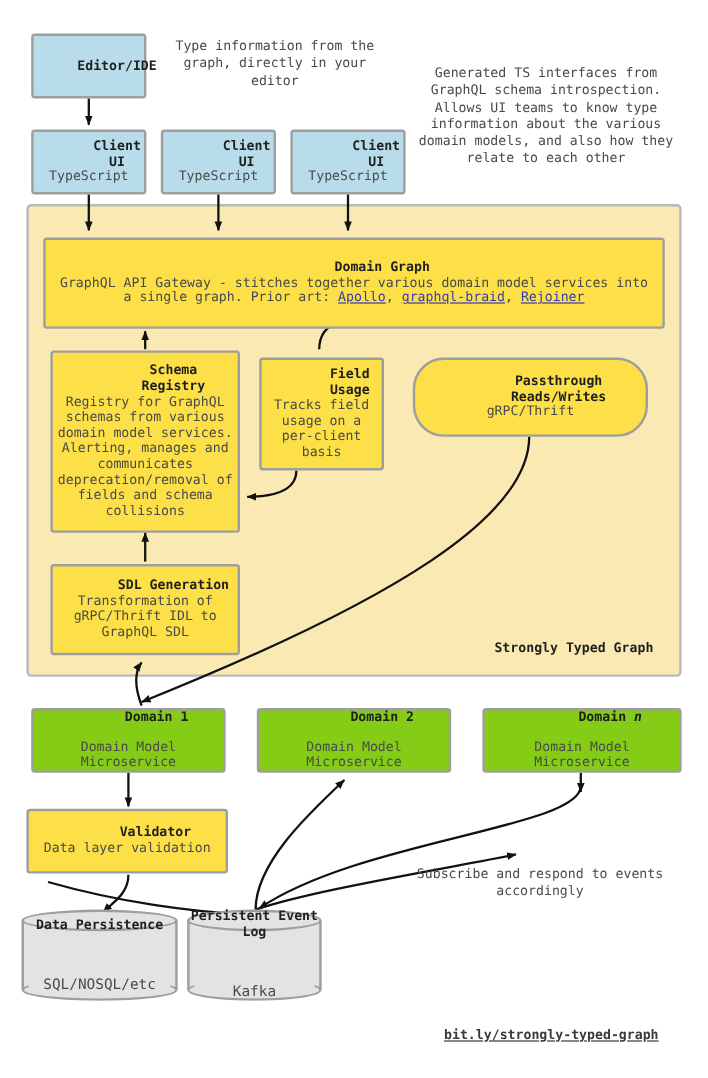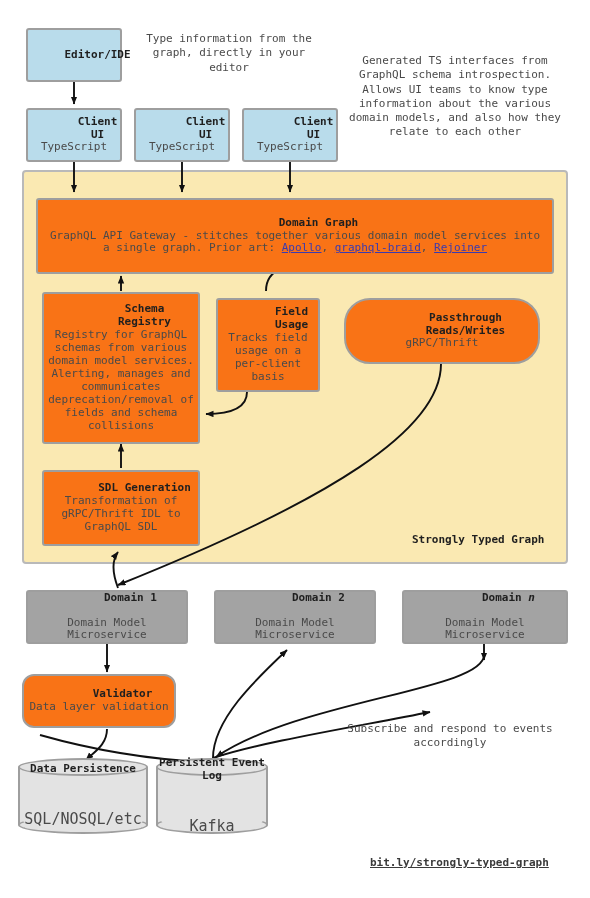--- a/index.html
+++ b/index.html
@@ -9,41 +9,41 @@
     color:#3a3a3a;overflow:hidden;position:relative;
   }
   #canvas{position:absolute;left:0;top:0;width:590px;height:898px;}
   svg.edges{position:absolute;left:0;top:0;width:590px;height:898px;pointer-events:none;}
   .node{position:absolute;box-sizing:border-box;display:flex;flex-direction:column;
         align-items:center;justify-content:center;text-align:center;
         border:2px solid #9e9e9e;border-radius:3px;line-height:1.18;}
   .node .t{font-weight:bold;font-size:11px;color:#1f1f1f;margin-left:47px;}
   .node .s{font-size:11px;color:#4a4a4a;}
   .blue{background:#b9dceb;}
-  .gray{background:#f97316;}
-  .purple{background:#a3a3a3;gap:12px;}
+  .gray{background:#fde047;}
+  .purple{background:#84cc16;gap:12px;}
   .stadium{border-radius:26px;}
   .note{position:absolute;text-align:center;font-size:11px;color:#4a4a4a;line-height:1.3;}
   .region{position:absolute;box-sizing:border-box;background:#fae9b2;
           border:2px solid #b9b9b9;border-radius:4px;}
   .region-label{position:absolute;font-weight:bold;font-size:11px;color:#1f1f1f;}
   a.lk{color:#3a3ab0;text-decoration:underline;}
   .cyl{position:absolute;box-sizing:border-box;}
   .cyl .body{position:absolute;left:0;right:0;top:9px;bottom:9px;background:#e3e3e3;
              border-left:2px solid #9e9e9e;border-right:2px solid #9e9e9e;}
   .cyl .top{position:absolute;left:0;right:0;top:0;height:18px;background:#e3e3e3;
             border:2px solid #9e9e9e;border-radius:50%;box-sizing:border-box;}
   .cyl .bot{position:absolute;left:0;right:0;bottom:0;height:18px;background:#e3e3e3;
             border:2px solid #9e9e9e;border-radius:50%;box-sizing:border-box;
             border-top-color:transparent;}
   .cyl .txt{position:absolute;left:0;right:0;top:0;bottom:0;display:flex;
             flex-direction:column;align-items:center;justify-content:center;
             text-align:center;line-height:1.18;gap:35px;}
   .cyl .txt .t{font-weight:bold;font-size:11px;color:#1f1f1f;}
-  .cyl .txt .s{font-size:15px;color:#4a4a4a;}
+  .cyl .txt .s{font-size:12px;color:#4a4a4a;}
   .footer{position:absolute;font-weight:bold;font-size:11px;color:#3a3a3a;
           text-decoration:underline;}
   .ital{font-style:italic;}
 </style>
 </head>
 <body>
 
 <div id="canvas">
 
   <div class="region" style="left:22px;top:170px;width:546px;height:394px;"></div>
@@ -132,21 +132,21 @@
   </div>
   <div class="node purple" style="left:214px;top:590px;width:162px;height:54px;">
     <div class="t"><span>Domain 2</span></div>
     <div class="s">Domain Model Microservice</div>
   </div>
   <div class="node purple" style="left:402px;top:590px;width:166px;height:54px;">
     <div class="t"><span>Domain </span><span class="ital">n</span></div>
     <div class="s">Domain Model Microservice</div>
   </div>
 
-  <div class="node gray" style="left:22px;top:674px;width:154px;height:54px;border-radius:12px;">
+  <div class="node gray" style="left:22px;top:674px;width:168px;height:54px;">
     <div class="t">Validator</div>
     <div class="s">Data layer validation</div>
   </div>
 
   <div class="cyl" style="left:18px;top:758px;width:130px;height:76px;">
     <div class="body"></div>
     <div class="bot"></div>
     <div class="top"></div>
     <div class="txt">
       <div class="t">Data Persistence</div>

